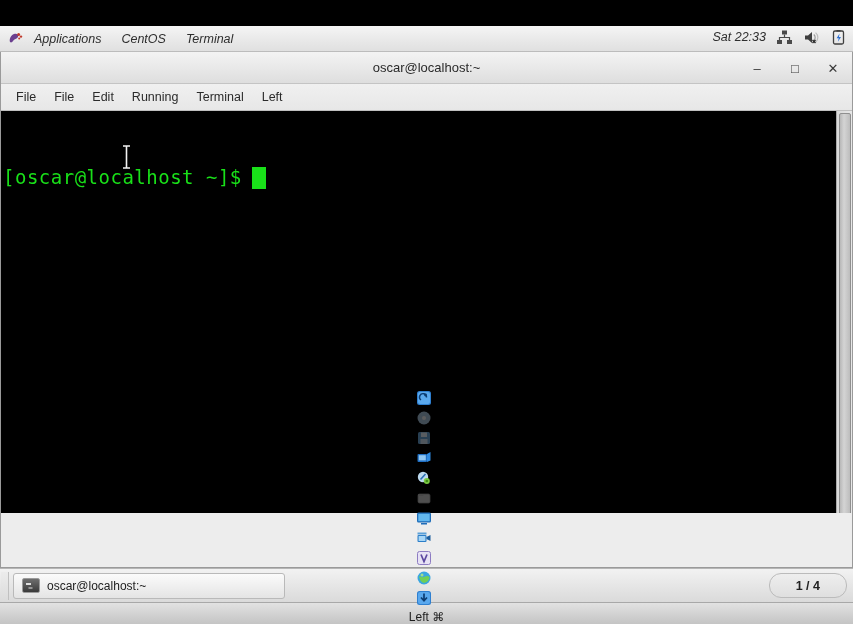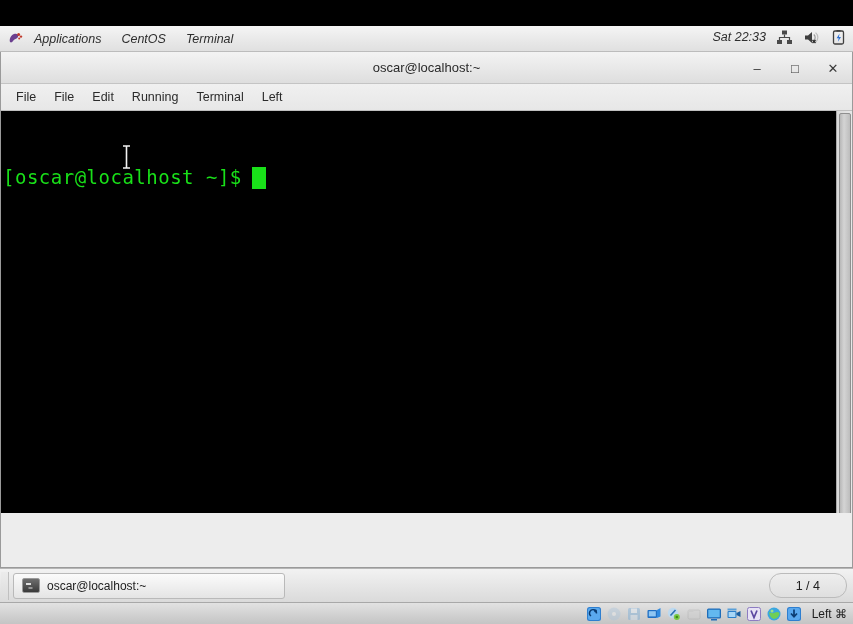--- a/index.html
+++ b/index.html
@@ -244,32 +244,34 @@
     right: 6px; top: 4px;
     height: 25px;
     padding: 0 26px;
     display: flex; align-items: center;
     background: linear-gradient(to bottom, #eeeeee, #dfdfdf);
     border: 1px solid #bbb;
     border-radius: 12px;
     font-size: 12.5px;
     color: #222;
     cursor: default;
+    font-weight: bold;
   }
 
   
   .vbox-status {
     position: absolute;
     left: 0; top: 602px;
     width: 853px; height: 22px;
     background: linear-gradient(to bottom, #e2e2e2 0%, #d3d3d3 50%, #c4c4c4 100%);
     border-top: 1px solid #a8a8a8;
     display: flex; align-items: center; justify-content: flex-end;
     padding-right: 6px;
     gap: 4px;
+    flex-direction: column;
   }
   .vb-ico {
     width: 16px; height: 16px;
     display: block;
     flex: 0 0 auto;
   }
   .vb-ico.dim { opacity: 0.38; }
   .vb-hostkey {
     font-size: 12px;
     color: #1d1d1d;

